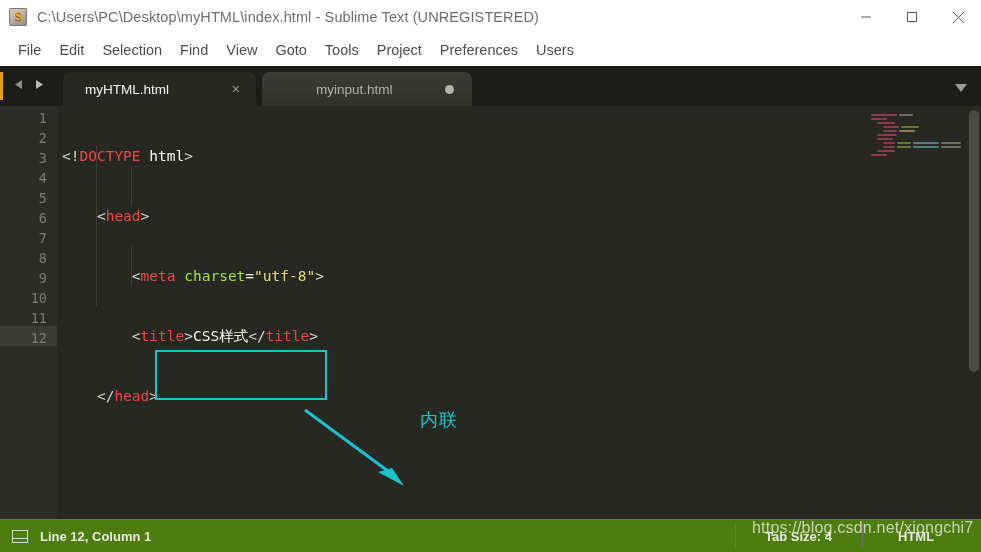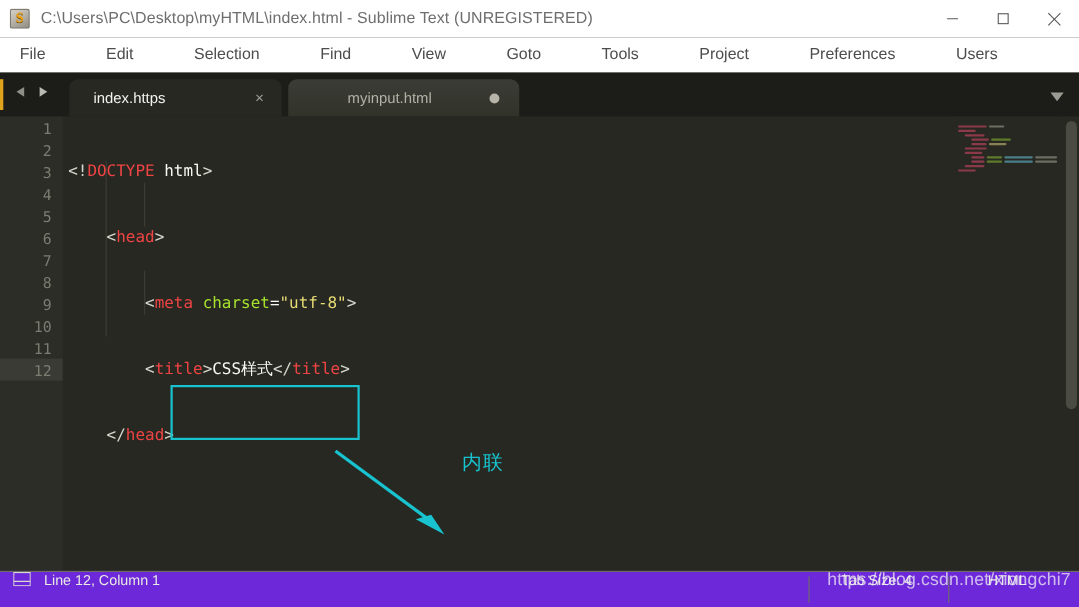--- a/index.html
+++ b/index.html
@@ -80,21 +80,20 @@
   .menubar {
     position: absolute;
     left: 0; top: 34px;
     width: 981px;
     height: 32px;
     background: #ffffff;
     display: flex;
     align-items: center;
     padding-left: 9px;
     box-sizing: border-box;
-    gap: 37px;
   }
   .menu-item {
     font-size: 14.5px;
     color: #4d4d4d;
     padding: 2px 9px;
     white-space: nowrap;
   }
 
   
   .tabbar {
@@ -277,24 +276,25 @@
     background: #4a4b43;
     border-radius: 5px;
   }
 
   
   .statusbar {
     position: absolute;
     left: 0; bottom: 0;
     width: 981px;
     height: 32px;
-    background: #6d28d9;
+    background: #4d7c0f;
     border-top: 1px solid #6c6d65;
     display: flex;
-    align-items: flex-start;
+    align-items: center;
+    font-weight: bold;
   }
   .status-panel-icon {
     margin-left: 12px;
     margin-right: 12px;
     display: flex;
     align-items: center;
   }
   .status-text {
     font-size: 13px;
     color: #e8e8e4;
@@ -374,21 +374,21 @@
           </svg>
       </span>
       <span class="nav-arrow">
         <svg width="13" height="13" viewBox="0 0 13 13">
             <polygon points="3,2 3,11 10,6.5" fill="#b9bab2"></polygon>
           </svg>
       </span>
     </div>
 
     <div class="tab tab-active">
-      <span class="tab-label">index.https</span>
+      <span class="tab-label">myHTML.html</span>
       <span class="tab-close">×</span>
     </div>
 
     <div class="tab tab-inactive">
       <span class="tab-label">myinput.html</span>
       <span class="tab-dirty"></span>
     </div>
 
     <div class="tab-dropdown">
       <svg width="16" height="10" viewBox="0 0 16 10">

